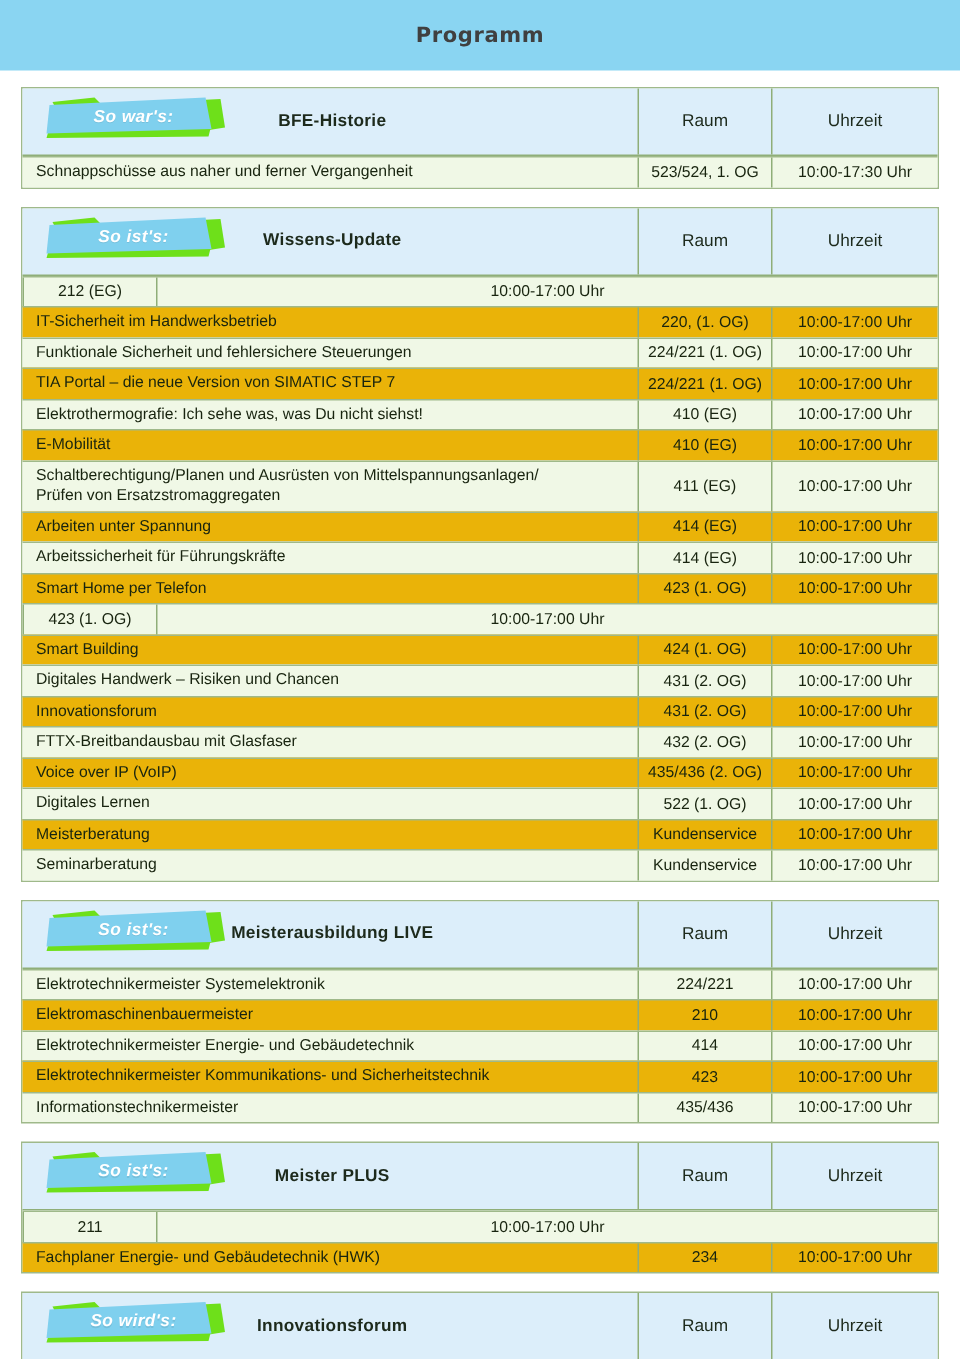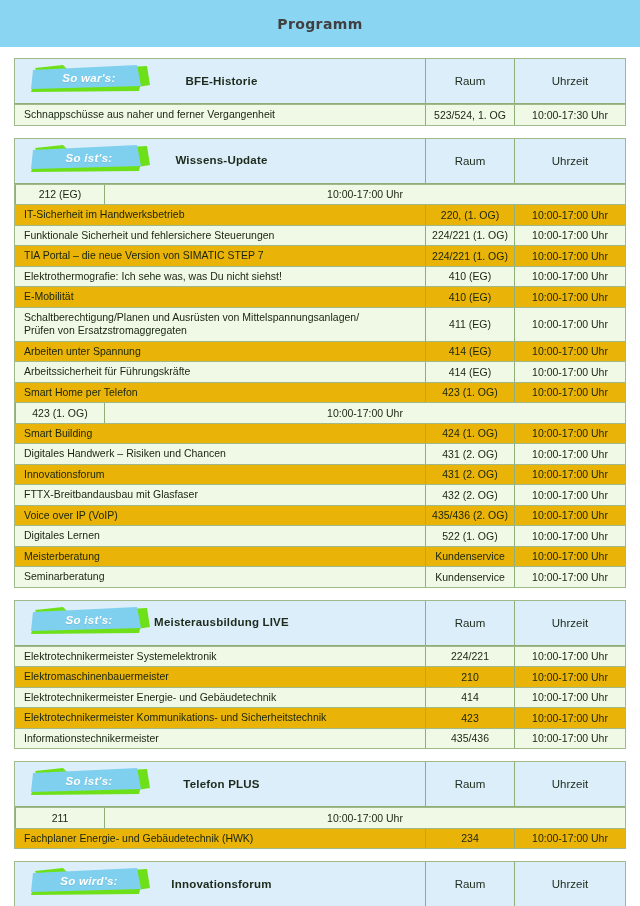--- a/index.html
+++ b/index.html
@@ -397,21 +397,21 @@
           <div class="c-title">
             <div class="badge">
               <svg width="132" height="31" viewBox="0 0 132 31">
                 <path d="M12 5 L40 2 L44 6 L14 9 Z" fill="#6ee01a"></path>
                 <path d="M104 4 L124 3 L127 22 L108 25 Z" fill="#6ee01a"></path>
                 <path d="M10 22 L118 20 L116 28 L8 29 Z" fill="#6ee01a"></path>
                 <path d="M10 7 L114 2 L118 23 L8 26 Z" fill="#7fd0ee"></path>
               </svg>
               <div class="badge-label">So ist's:</div>
             </div>
-            <span class="hdr-title-text">Telefon PLUS</span>
+            <span class="hdr-title-text">Meister PLUS</span>
           </div>
           <div class="c-room">Raum</div>
           <div class="c-time">Uhrzeit</div>
         </div>
         <div class="row data-row light">
           <div class="c-room">211</div>
           <div class="c-time">10:00-17:00 Uhr</div>
         </div>
         <div class="row data-row dark">
           <div class="c-title">

